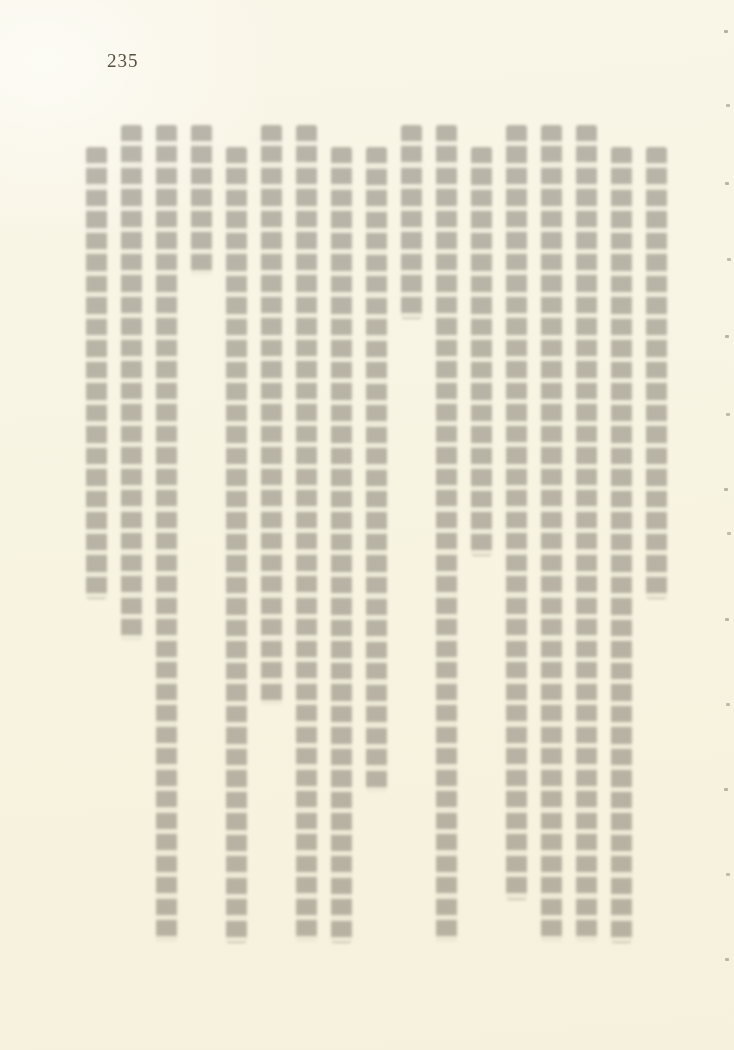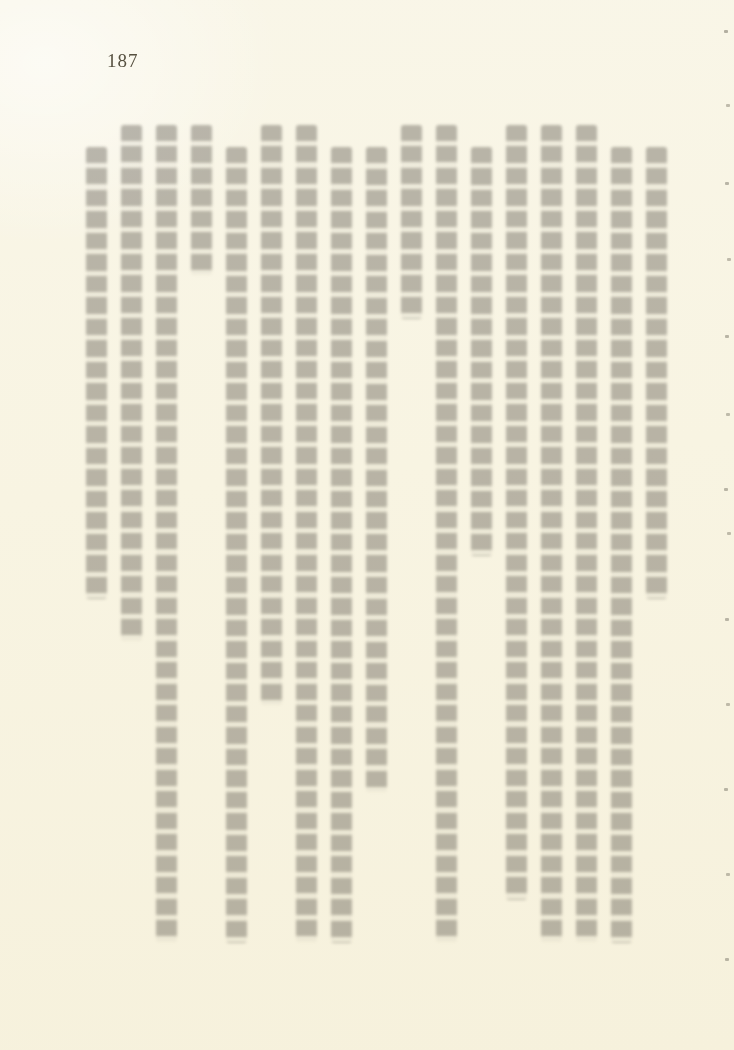--- a/index.html
+++ b/index.html
@@ -69,21 +69,21 @@
       0px 758px 0 rgba(122,117,103,0.5),
       2px 843px 0 rgba(122,117,103,0.45),
       1px 928px 0 rgba(122,117,103,0.5);
   }
 </style>
 </head>
 <body>
 
 <div class="page">
 
-  <div class="page-number">187</div>
+  <div class="page-number">235</div>
 
   <div class="text-block">
 
     <div class="col" style="right:0px;   top:22px; height:452px;"></div>
     <div class="col" style="right:35px;  top:22px; height:796px;"></div>
     <div class="col" style="right:70px;  top:0;    height:817px;"></div>
     <div class="col" style="right:105px; top:0;    height:817px;"></div>
     <div class="col" style="right:140px; top:0;    height:775px;"></div>
     <div class="col" style="right:175px; top:22px; height:409px;"></div>
     <div class="col" style="right:210px; top:0;    height:817px;"></div>

